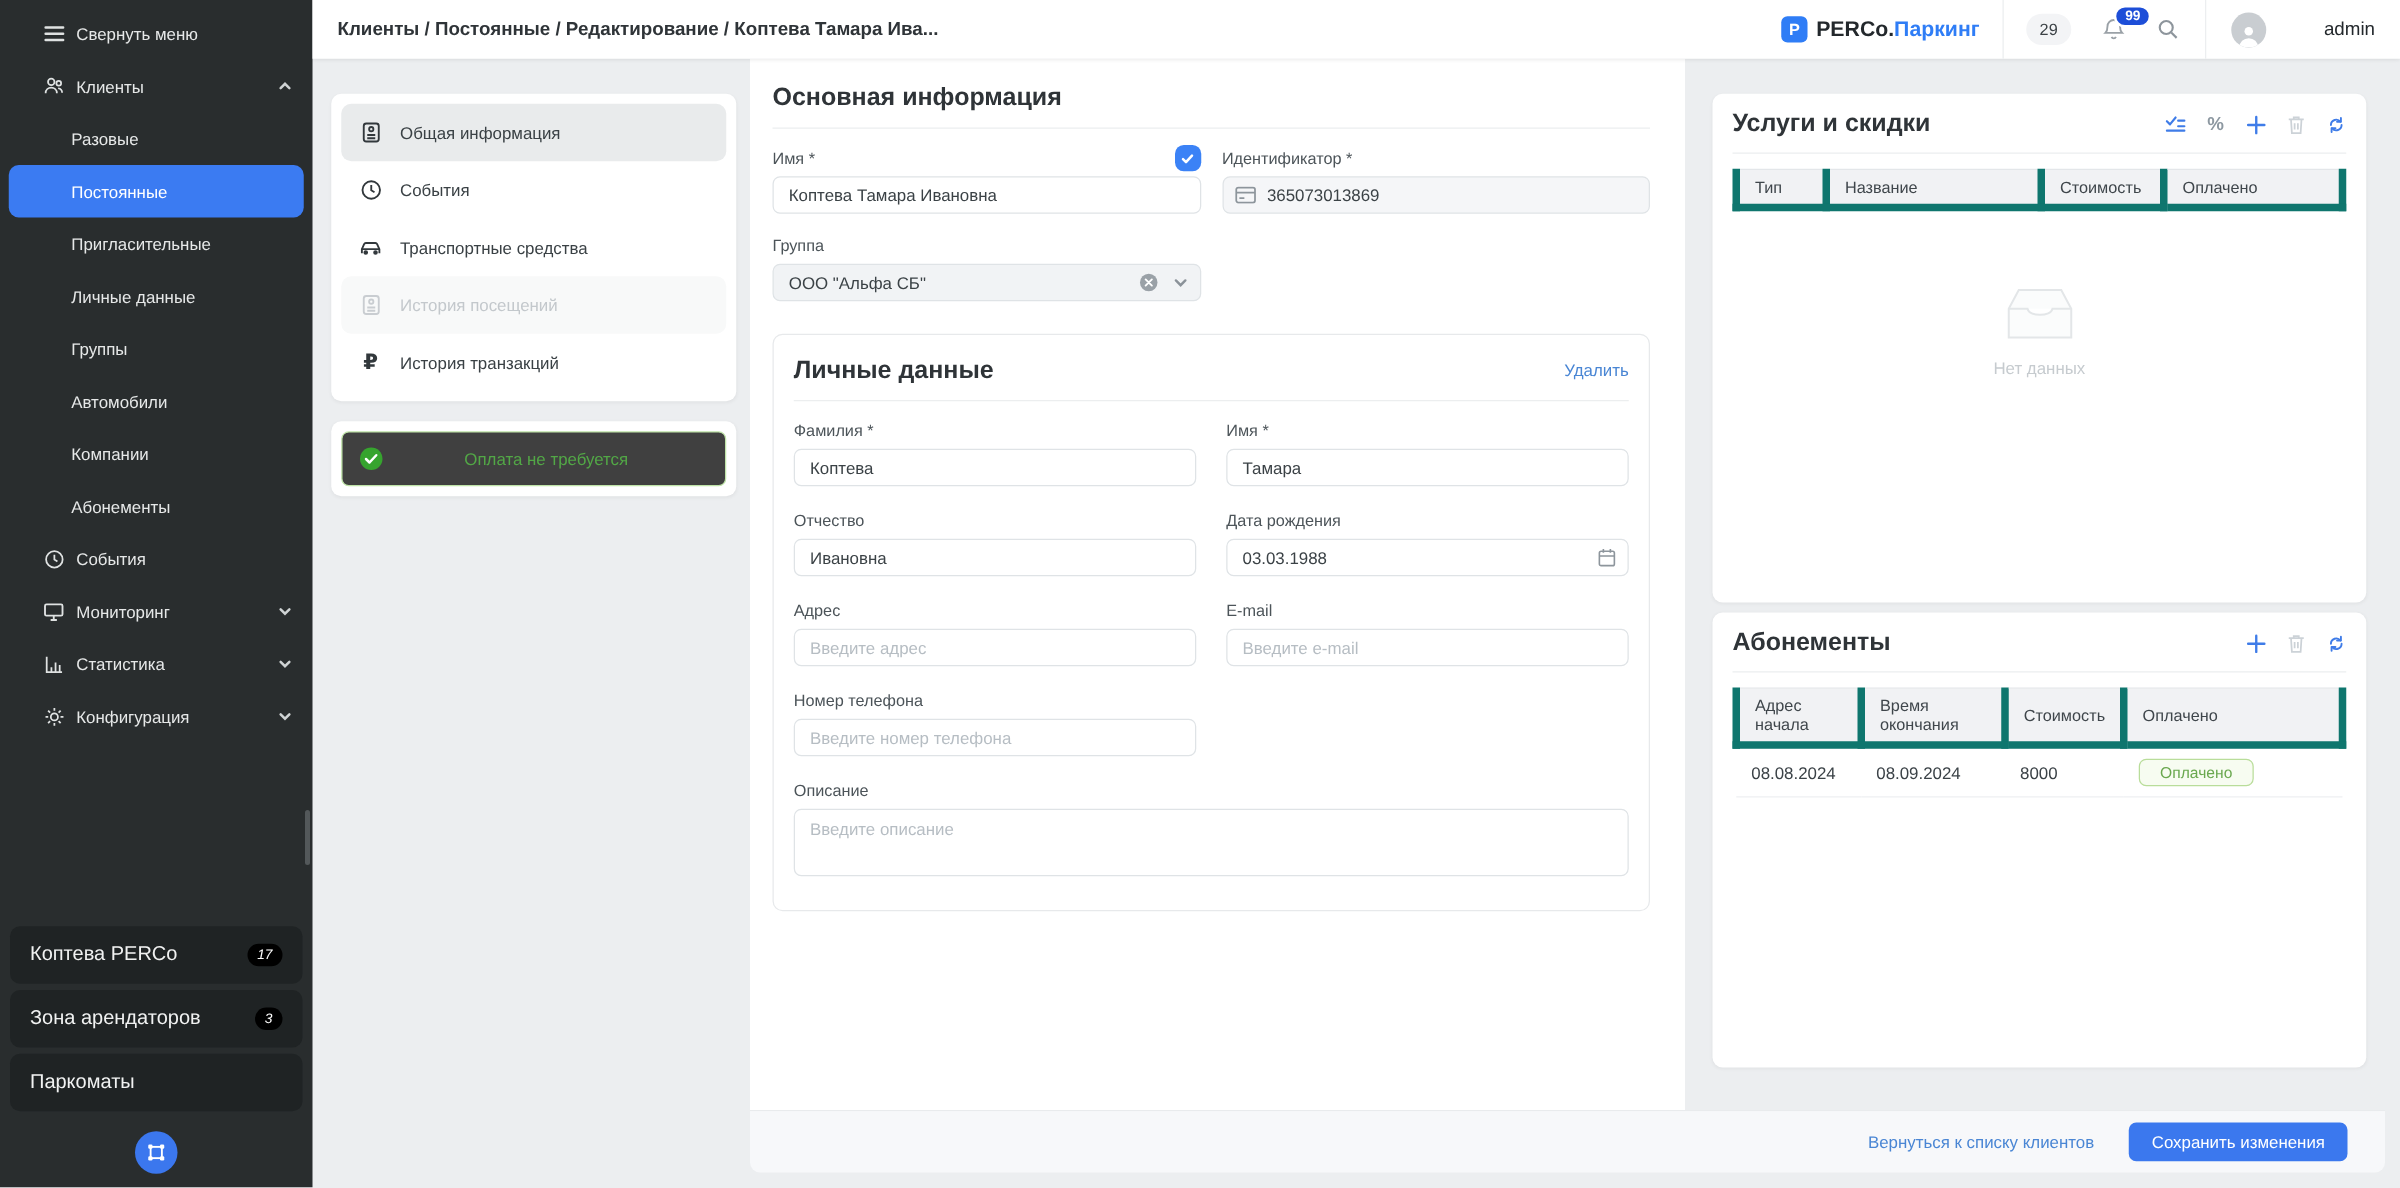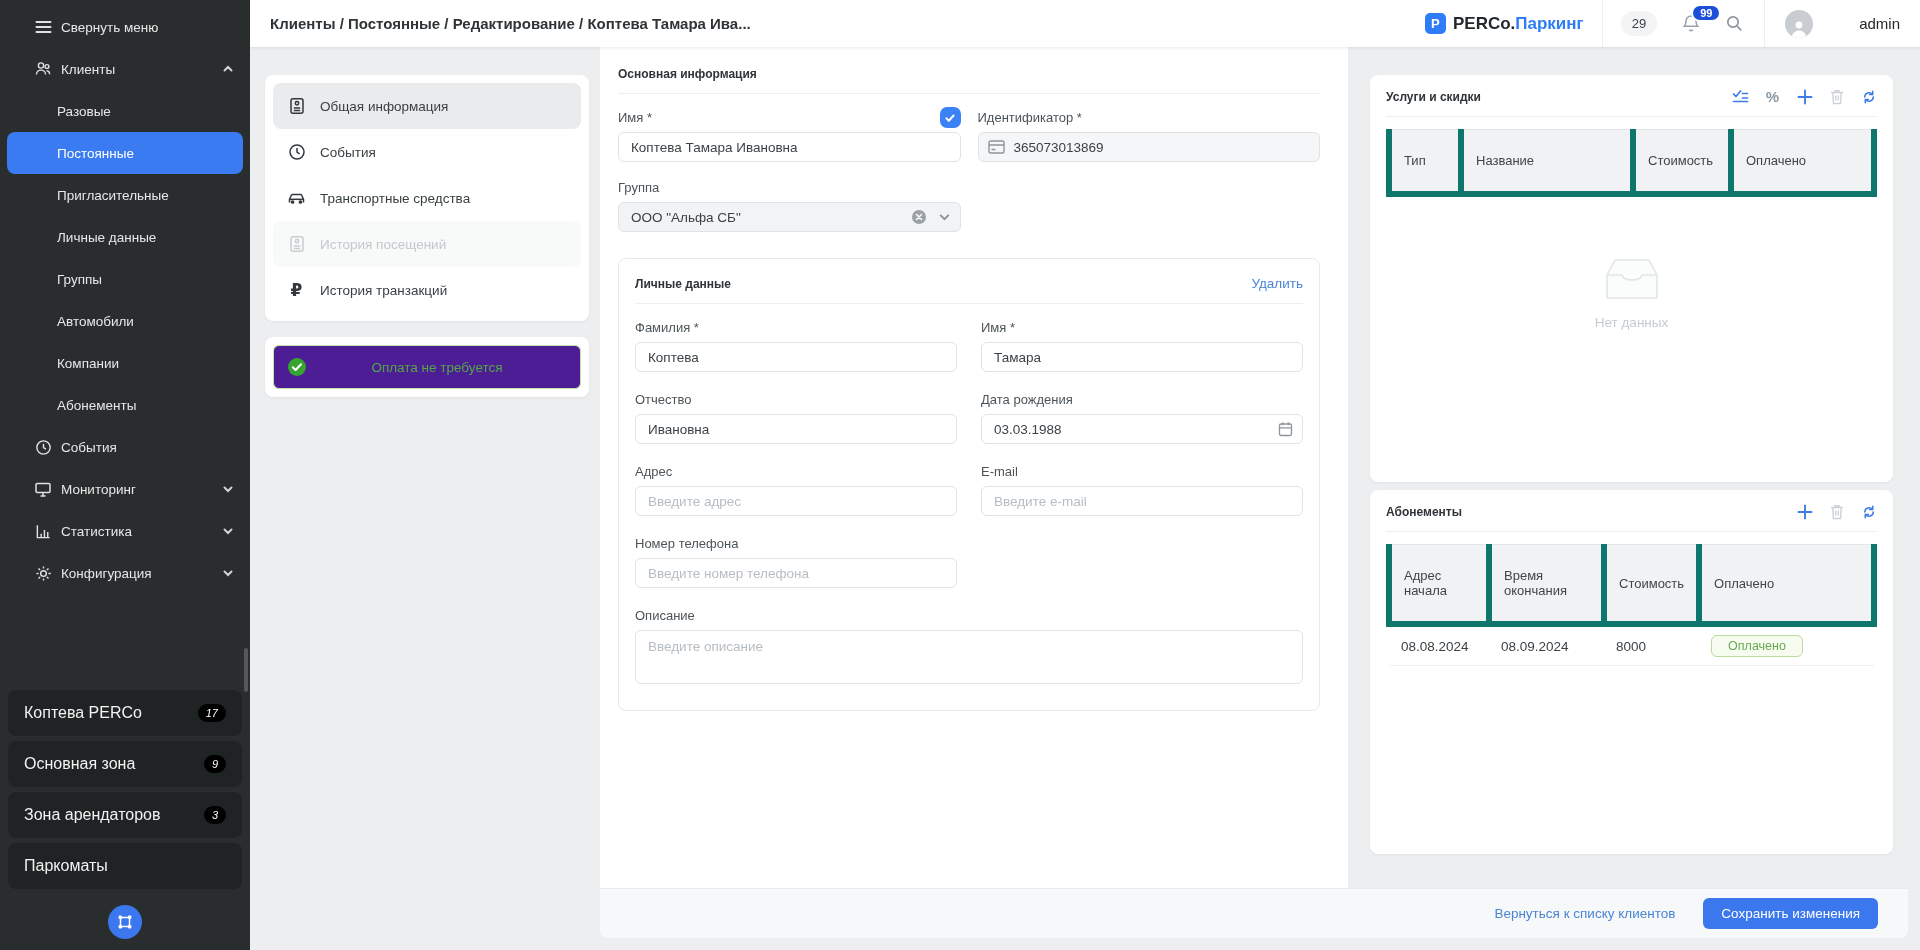--- a/index.html
+++ b/index.html
@@ -43,27 +43,27 @@
   .content { flex:1; display:flex; min-height:0; }
   .col-tabs { width:350px; flex-shrink:0; padding:28px 11px 0 15px; }
   .card { background:#fff; border-radius:8px; box-shadow:0 1px 3px rgba(0,0,0,.05); }
   .tabs-card { padding:8px; }
   .tab-item { height:46px; display:flex; align-items:center; gap:14px; padding:0 14px; border-radius:8px; font-size:13.5px; color:#3a4145; cursor:pointer; }
   .tab-item .t-ico { width:19px; height:19px; display:flex; align-items:center; justify-content:center; color:#32383c; flex-shrink:0; font-weight:700; }
   .tab-item.active { background:#e9ebec; }
   .tab-item.disabled { background:#f8f9f9; color:#c3c8cc; cursor:default; }
   .tab-item.disabled .t-ico { color:#c9cdd1; }
   .alert-card { margin-top:16px; padding:8px; }
-  .alert-green { border:1px solid #bfe3a8; background:#4c1d95; border-radius:6px; height:44px; display:flex; align-items:center; padding:0 13px; }
+  .alert-green { border:1px solid #bfe3a8; background:#404040; border-radius:6px; height:44px; display:flex; align-items:center; padding:0 13px; }
   .alert-text { flex:1; text-align:center; font-size:13.5px; color:#52a746; }
 
   .work { flex:1; display:flex; flex-direction:column; min-width:0; }
   .work-row { flex:1; display:flex; min-height:0; }
   .col-central { width:748px; flex-shrink:0; background:#fff; padding:20px 28px 0 18px; overflow:hidden; }
-  .sec-title { font-size:12px; font-weight:700; color:#2f3438; }
+  .sec-title { font-size:20px; font-weight:700; color:#2f3438; }
   .sec-head { padding-bottom:12px; border-bottom:1px solid #eceeef; margin-bottom:16px; display:flex; align-items:center; }
   .form-grid { display:grid; grid-template-columns:1fr 1fr; column-gap:17px; row-gap:18px; }
   .field { position:relative; }
   .field label { display:block; font-size:13px; color:#4c5459; margin-bottom:7px; }
   .inp-wrap { position:relative; }
   .inp { width:100%; height:30px; border:1px solid #dfe3e6; border-radius:6px; padding:0 12px; font-size:13.5px; color:#3b4246; background:#fff; outline:none; font-family:inherit; }
   .inp::placeholder, textarea.inp::placeholder { color:#b6bdc3; }
   .inp.grey { background:#f5f6f8; }
   .inp.with-ico { padding-left:35px; }
   .lead-ico { position:absolute; left:10px; top:50%; transform:translateY(-50%); color:#8d959c; display:flex; }
@@ -80,21 +80,21 @@
   .col-right { flex:1; padding:28px 27px 0 22px; display:flex; flex-direction:column; min-width:0; }
   .panel { padding:13px 16px 14px; display:flex; flex-direction:column; }
   .panel-head { display:flex; align-items:center; padding-bottom:11px; border-bottom:1px solid #eceeef; margin-bottom:12px; }
   .tools { margin-left:auto; display:flex; align-items:center; gap:15px; }
   .tool { display:flex; align-items:center; justify-content:center; width:17px; height:17px; cursor:pointer; color:#3f7ce8; font-size:15px; }
   .tool.grey { color:#8d98a1; }
   .tool.pale { color:#ccd2d7; cursor:default; }
   .services-panel { height:407px; flex-shrink:0; }
   .subs-panel { flex:1; margin-top:8px; margin-bottom:34px; min-height:0; }
   table.grid { width:100%; border-collapse:collapse; }
-  table.grid th { background:#f1f2f4; font-weight:400; font-size:13px; color:#3f464b; text-align:left; padding:23px 12px; border:6px solid #0f766e; border-top:1px solid #e3e6e9; }
+  table.grid th { background:#f1f2f4; font-weight:400; font-size:13px; color:#3f464b; text-align:left; padding:6px 12px; border:6px solid #0f766e; border-top:1px solid #e3e6e9; }
   table.grid td { font-size:13.5px; color:#3b4247; padding:8px 12px; border-bottom:1px solid #eef0f2; }
   .empty-box { display:flex; flex-direction:column; align-items:center; margin-top:58px; }
   .empty-text { margin-top:12px; font-size:13.5px; color:#c6cbcf; }
   .paid-badge { display:inline-block; border:1px solid #b9dd9a; background:#f7fcf1; color:#6aa84f; border-radius:6px; padding:3px 16px; font-size:12.5px; }
 
   .footer { height:50px; flex-shrink:0; background:#f7f8fa; border-top:1px solid #e9ebed; border-radius:0 0 8px 8px; margin:0 12px 12px 0; display:flex; align-items:center; justify-content:flex-end; gap:28px; padding-right:30px; }
   .btn-primary { background:#3b78ee; color:#fff; border:none; border-radius:6px; height:31px; padding:0 18px; font-size:13.5px; font-family:inherit; cursor:pointer; }
   svg { display:block; }
 </style>
 </head>
@@ -191,24 +191,20 @@
           </svg>
         </span>
     </div>
 
     <div class="scroll-hint"></div>
 
     <div class="zones">
       <div class="zone">
         <span>Коптева PERCo</span>
         <span class="zone-badge">17</span>
-      </div>
-      <div class="zone">
-        <span>Основная зона</span>
-        <span class="zone-badge">9</span>
       </div>
       <div class="zone">
         <span>Зона арендаторов</span>
         <span class="zone-badge">3</span>
       </div>
       <div class="zone">
         <span>Паркоматы</span>
       </div>
     </div>
     <div class="side-bottom">

